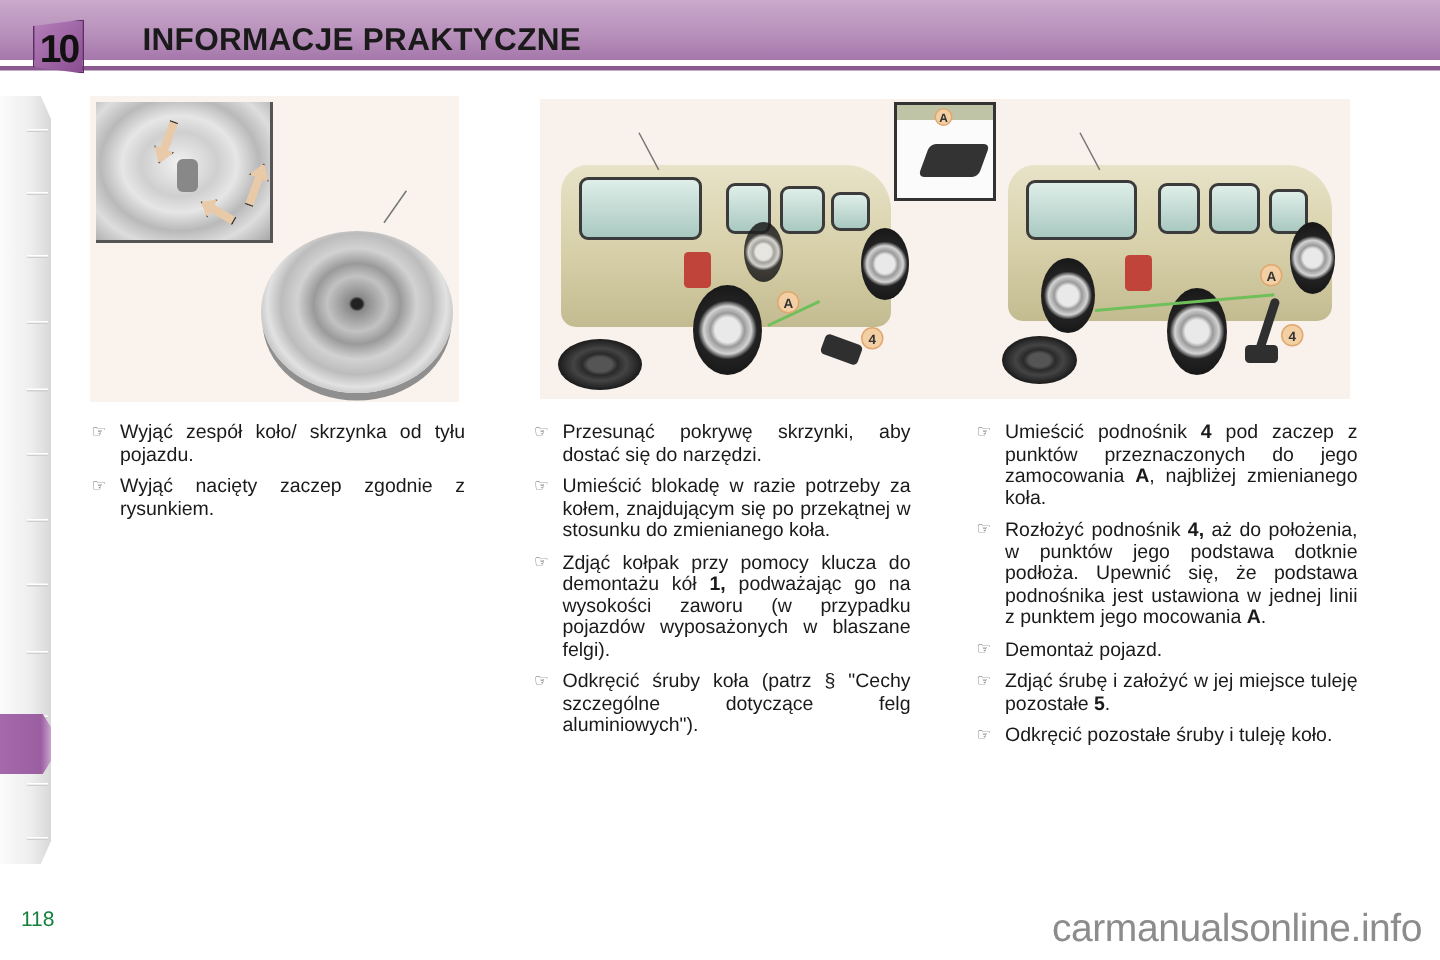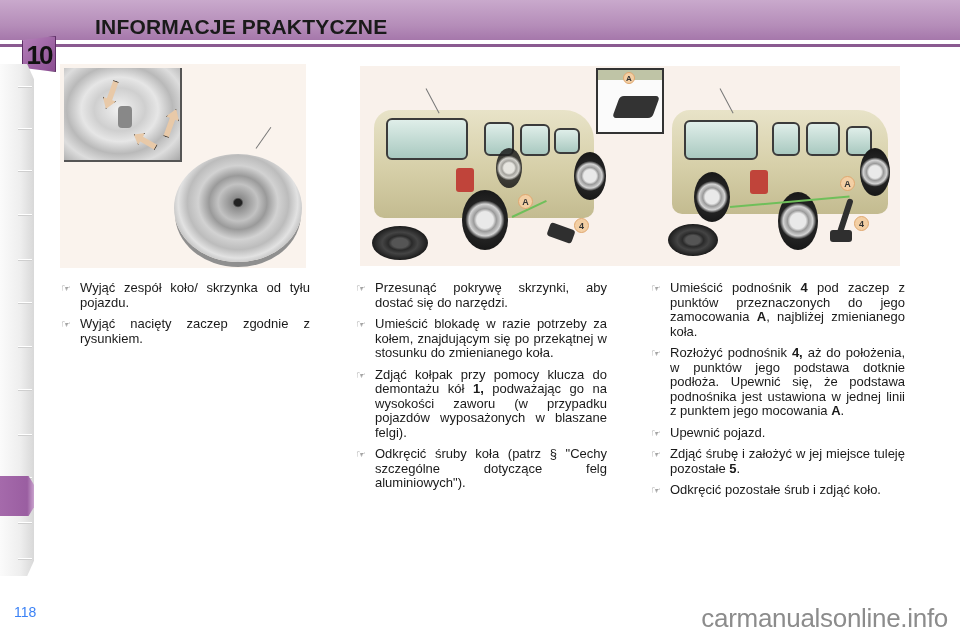--- a/index.html
+++ b/index.html
@@ -18,21 +18,20 @@
   .header-rule-shadow {
     position: absolute; left: 0; top: 44px; width: 960px; height: 3px;
     background: #8a5a90;
   }
   .chapter-badge {
     position: absolute; left: 22px; top: 13px; width: 34px; height: 36px;
     background: linear-gradient(135deg, #b47fb9 0%, #8b4e92 100%);
     clip-path: polygon(0 12%, 100% 0, 100% 100%, 0 88%);
     display: flex; align-items: center; justify-content: center;
     border: 1px solid #5e2f66;
-    margin-top: 23px;
   }
   .chapter-badge span {
     font-family: "Liberation Sans", sans-serif; font-weight: bold;
     font-size: 26px; letter-spacing: -2px; color: #111; line-height: 1;
     margin-top: 2px;
   }
   .header-title {
     position: absolute; left: 95px; top: 16px;
     font-family: "Liberation Sans", sans-serif; font-weight: bold;
     font-size: 21px; color: #1a1a1a; letter-spacing: 0.2px; line-height: 1;
@@ -124,21 +123,21 @@
 
   .section-title { font-weight: bold; margin-bottom: 3px; }
   .item { position: relative; padding-left: 20px; margin-bottom: 7px; text-align: justify; }
   .item-glyph {
     position: absolute; left: 1px; top: 0; font-size: 11px; color: #555; line-height: 14.5px;
   }
   .note { padding-left: 20px; text-align: justify; }
   .note b, .item b { font-weight: bold; }
 
   
-  .page-number { position: absolute; left: 14px; top: 604px; font-size: 14px; color: #3b82f6; }
+  .page-number { position: absolute; left: 14px; top: 604px; font-size: 14px; color: #15803d; }
   .watermark {
     position: absolute; right: 12px; top: 603px;
     font-size: 26px; color: #8c8c8c; letter-spacing: -0.3px;
   }
 </style>
 </head>
 <body>
 
 <div class="header">
   <div class="header-rule"></div>
@@ -265,26 +264,26 @@
   <div class="item">
     <span class="item-glyph">☞</span>
     <span>Umieścić podnośnik </span><b>4</b><span> pod zaczep z punktów przeznaczonych do jego zamocowania </span><b>A</b><span>, najbliżej zmienianego koła.</span>
   </div>
   <div class="item">
     <span class="item-glyph">☞</span>
     <span>Rozłożyć podnośnik </span><b>4,</b><span> aż do położenia, w punktów jego podstawa dotknie podłoża. Upewnić się, że podstawa podnośnika jest ustawiona w jednej linii z punktem jego mocowania </span><b>A</b><span>.</span>
   </div>
   <div class="item">
     <span class="item-glyph">☞</span>
-    <span>Upewnić pojazd.</span>
+    <span>Demontaż pojazd.</span>
   </div>
   <div class="item">
     <span class="item-glyph">☞</span>
     <span>Zdjąć śrubę i założyć w jej miejsce tuleję pozostałe </span><b>5</b><span>.</span>
   </div>
   <div class="item">
     <span class="item-glyph">☞</span>
-    <span>Odkręcić pozostałe śrub i zdjąć koło.</span>
+    <span>Odkręcić pozostałe śruby i tuleję koło.</span>
   </div>
 </div>
 
 <div class="page-number">118</div>
 <div class="watermark">carmanualsonline.info</div>
 
 </body></html>

